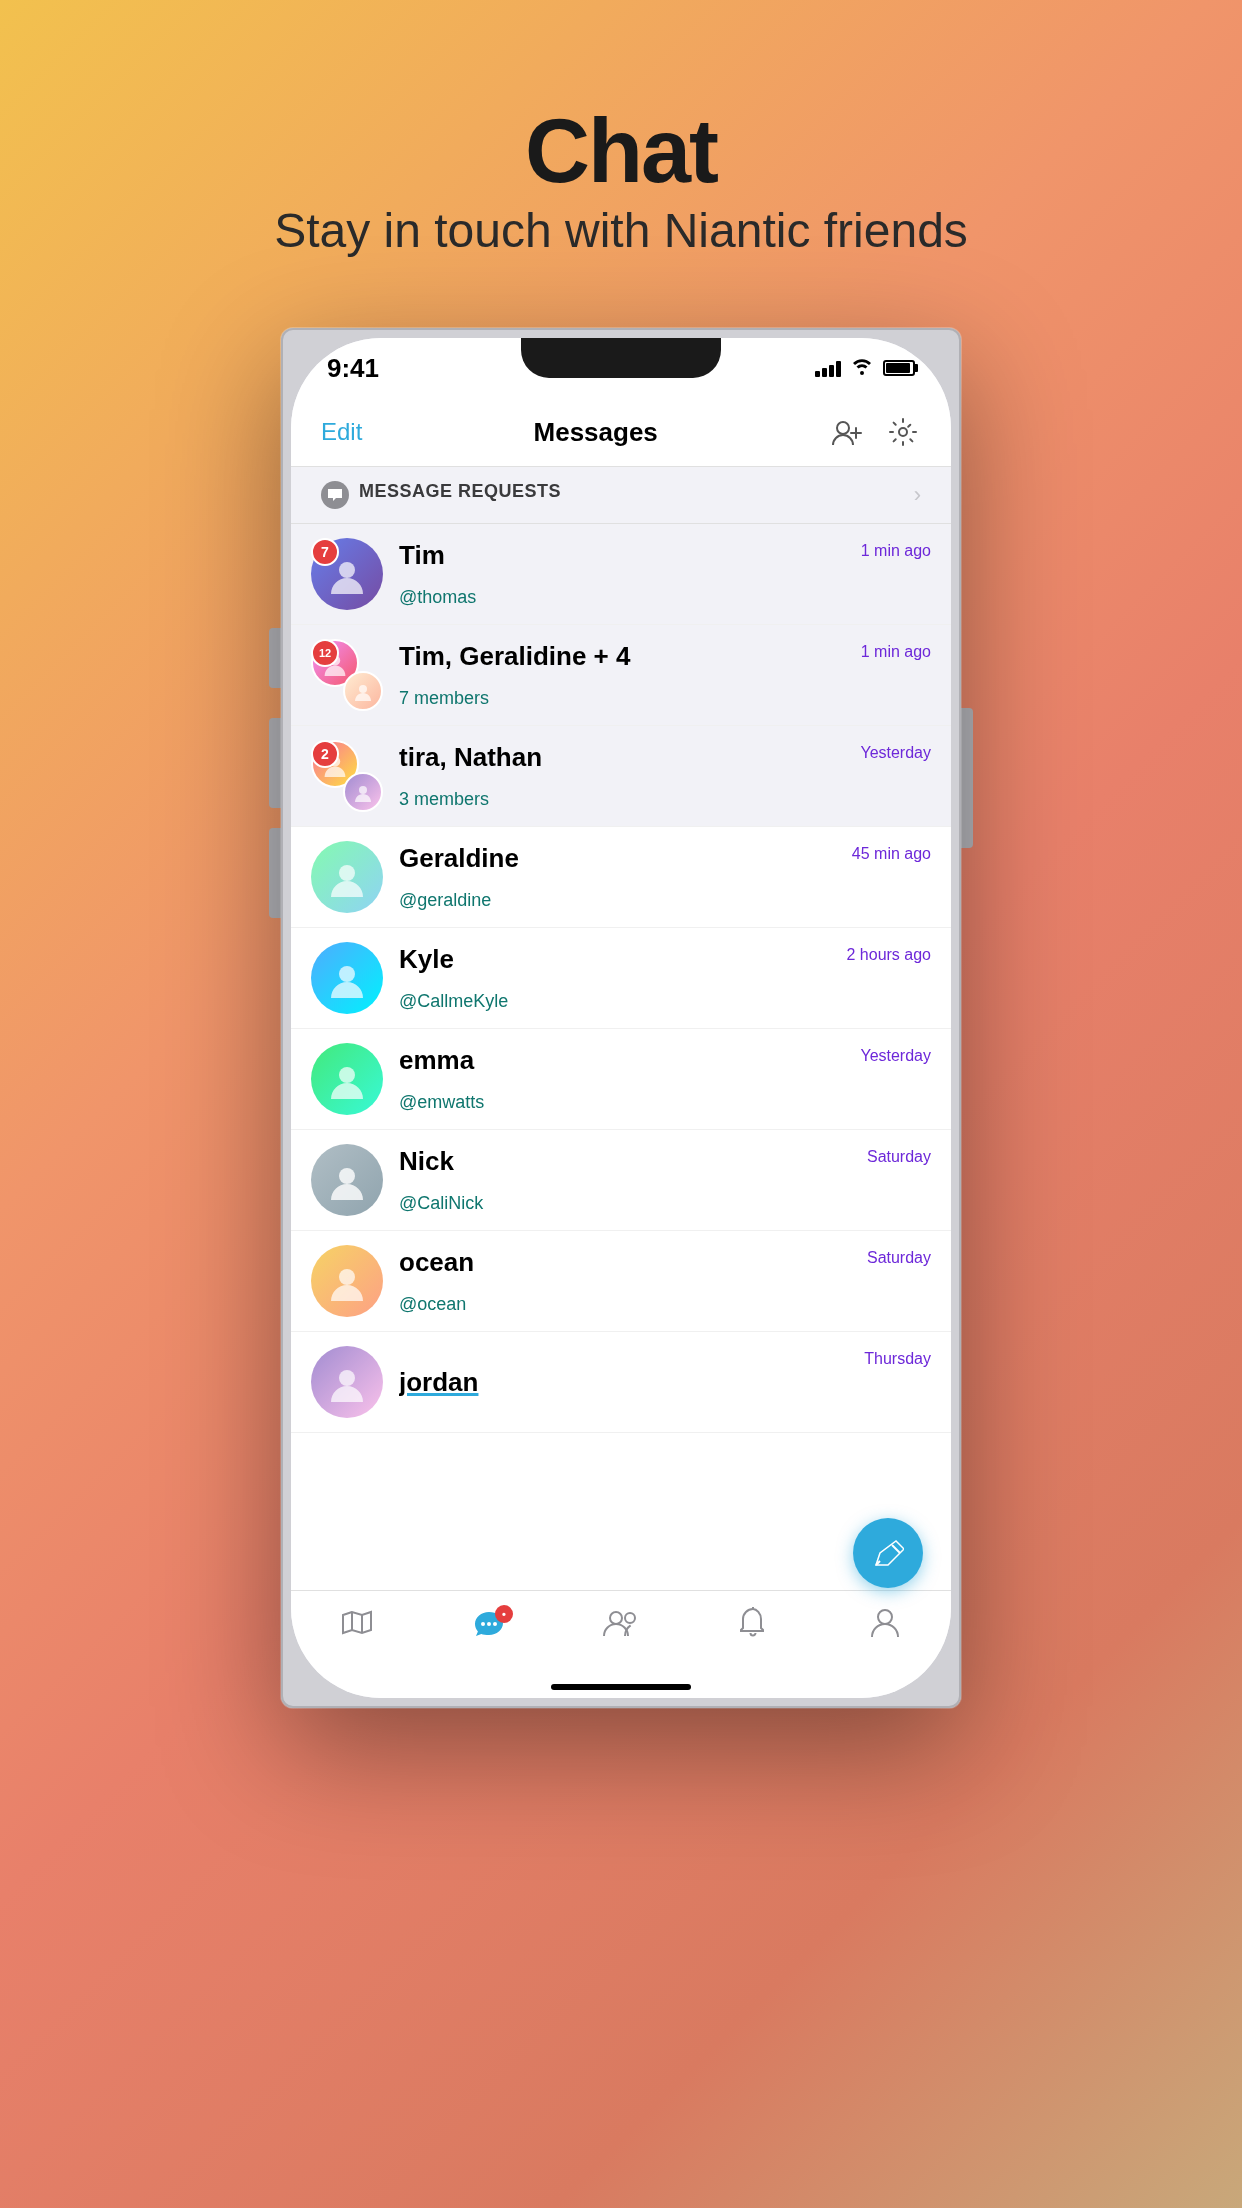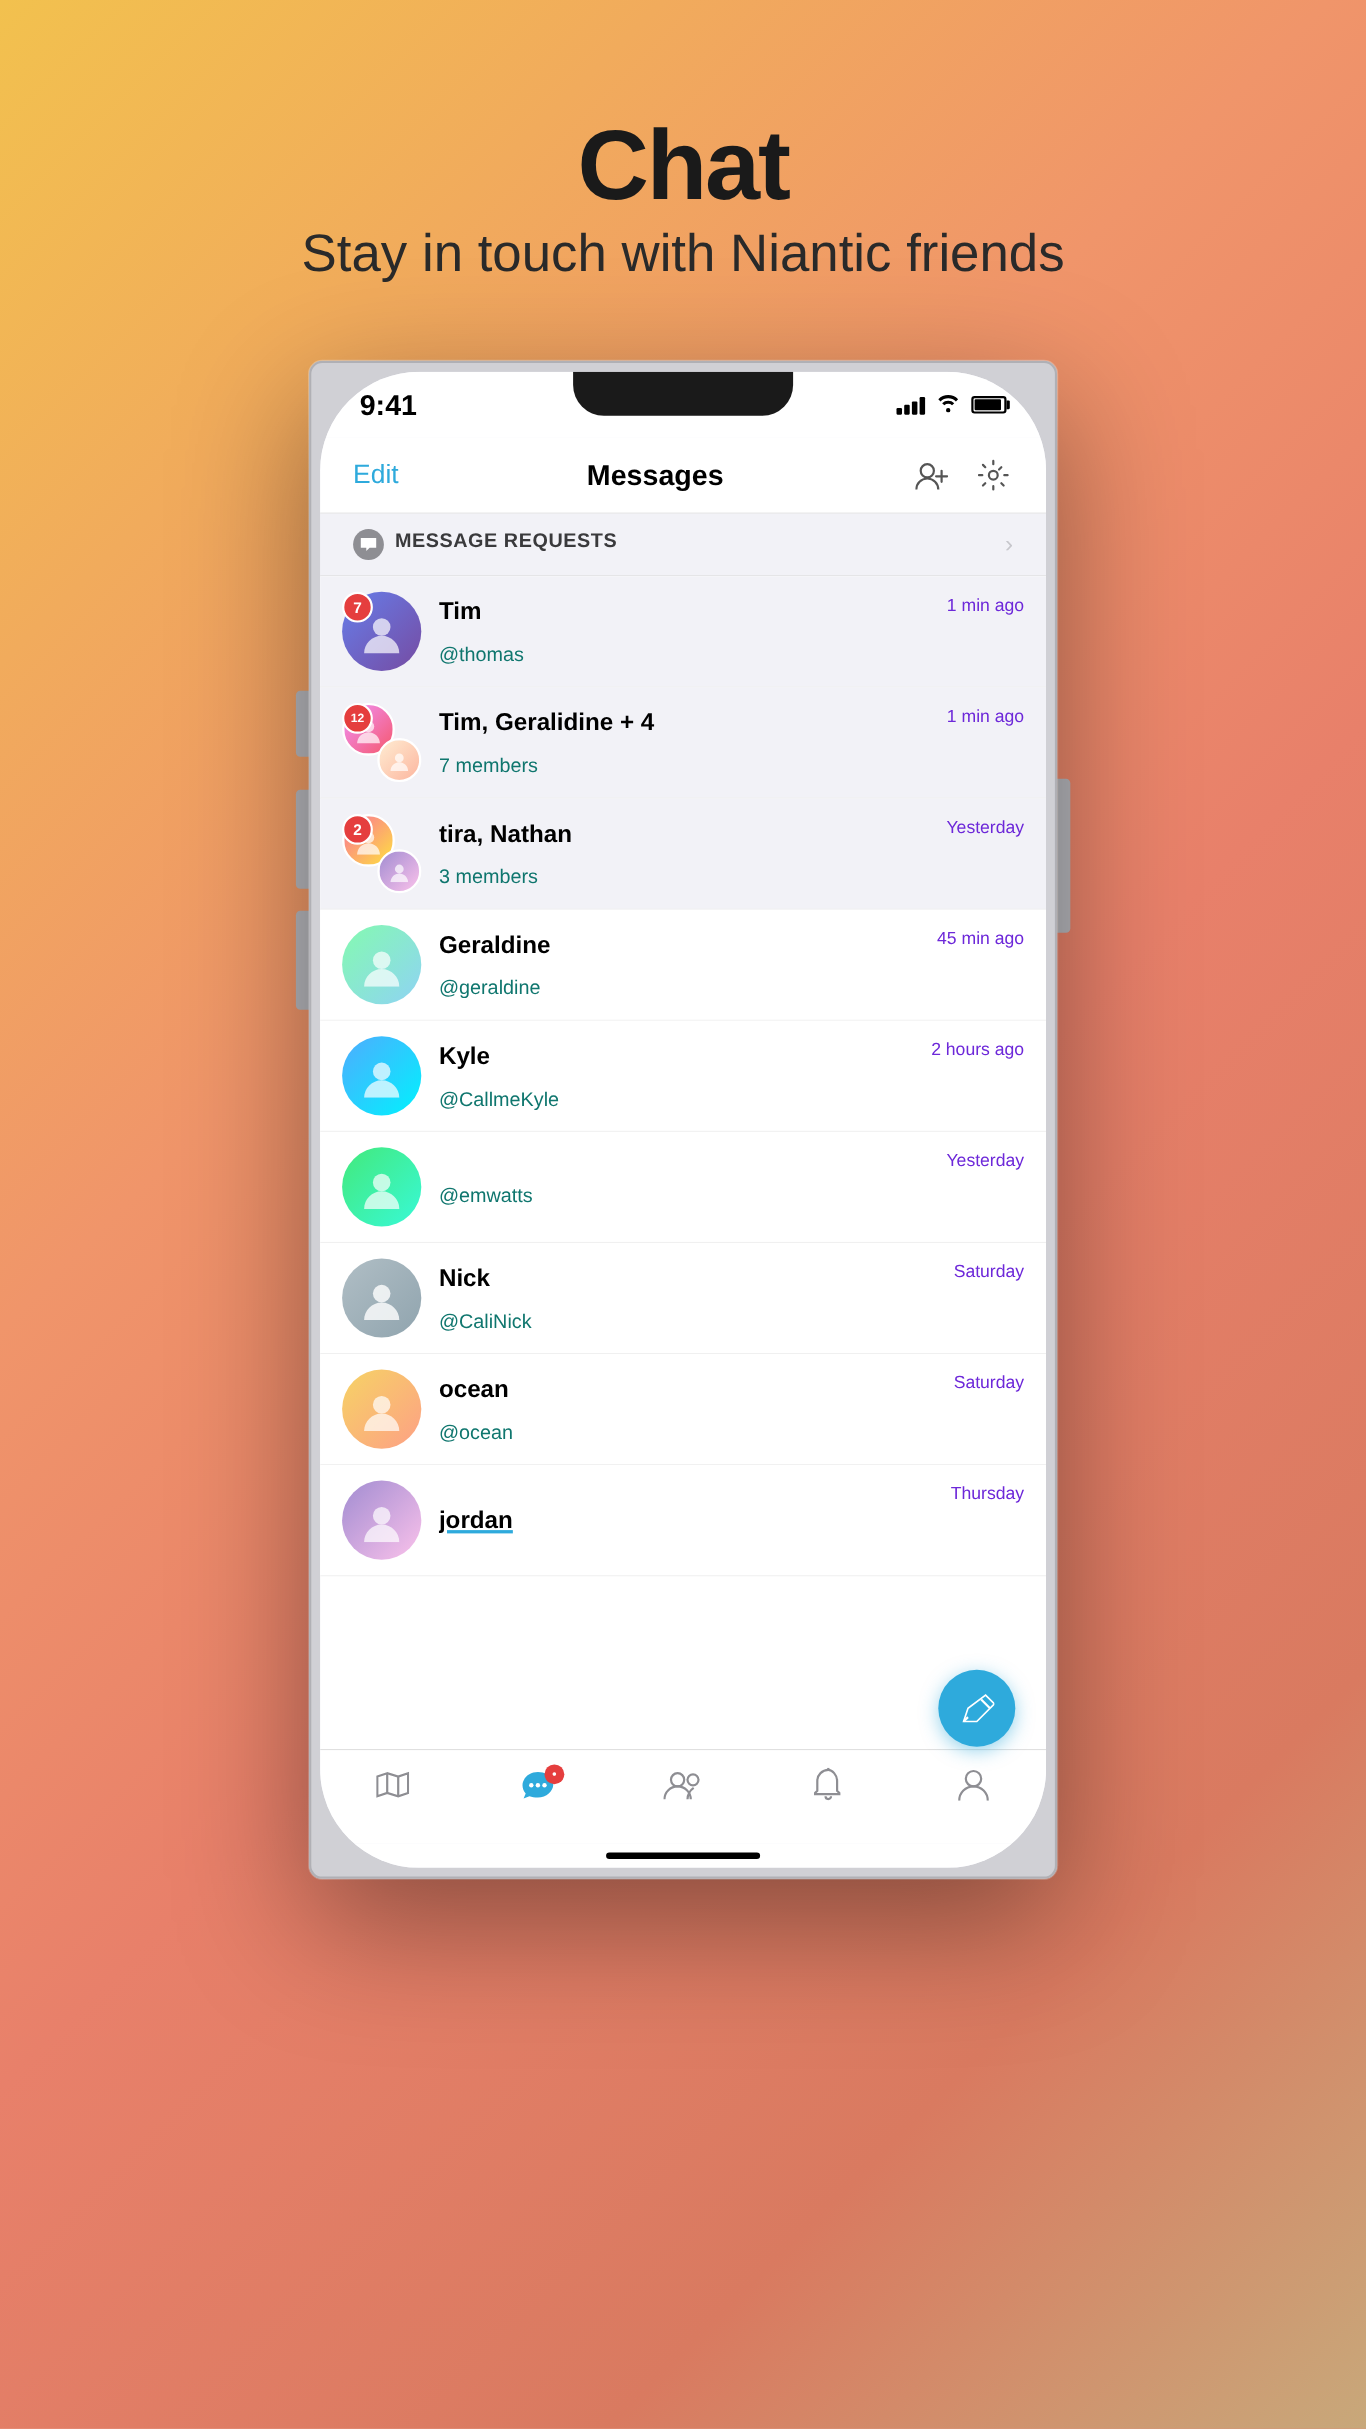--- a/index.html
+++ b/index.html
@@ -358,21 +358,21 @@
       border: 2px solid #fff;
       z-index: 2;
     }
 
     .conversation-info {
       flex: 1;
       min-width: 0;
     }
 
     .conversation-name {
-      font-size: 22px;
+      font-size: 26px;
       font-weight: 700;
       color: #000;
       white-space: nowrap;
       overflow: hidden;
       text-overflow: ellipsis;
     }
 
     .conversation-sub {
       font-size: 18px;
       color: #0f766e;
@@ -662,20 +662,21 @@
             <div class="conversation-item">
               <div class="avatar-wrapper">
                 <div class="avatar av-emma">
                   <svg width="40" height="40" viewBox="0 0 40 40">
                       <circle cx="20" cy="16" r="8" fill="rgba(255,255,255,0.7)"></circle>
                       <path d="M4 40c0-8.8 7.2-16 16-16s16 7.2 16 16" fill="rgba(255,255,255,0.7)"></path>
                     </svg>
                 </div>
               </div>
               <div class="conversation-info">
+                <div class="conversation-name">emma</div>
                 <div class="conversation-sub">@emwatts</div>
               </div>
               <div class="conversation-time">Yesterday</div>
             </div>
 
             <div class="conversation-item">
               <div class="avatar-wrapper">
                 <div class="avatar av-nick">
                   <svg width="40" height="40" viewBox="0 0 40 40">
                       <circle cx="20" cy="16" r="8" fill="rgba(255,255,255,0.8)"></circle>

